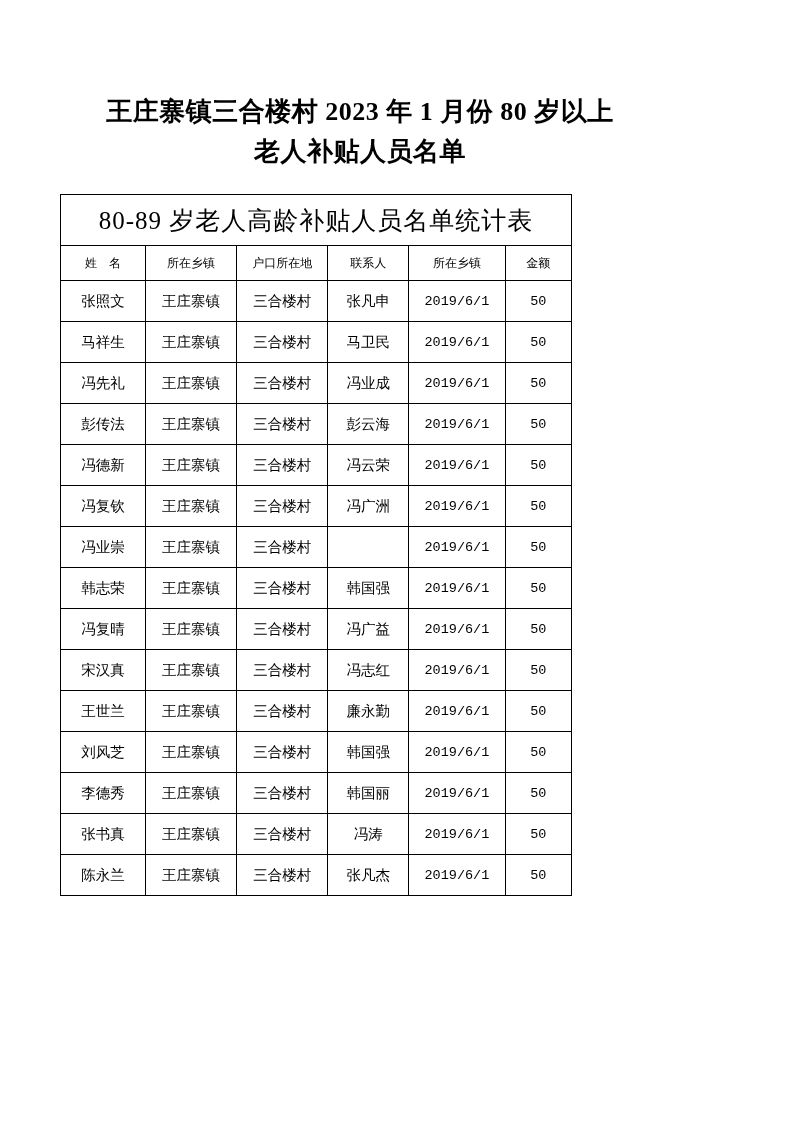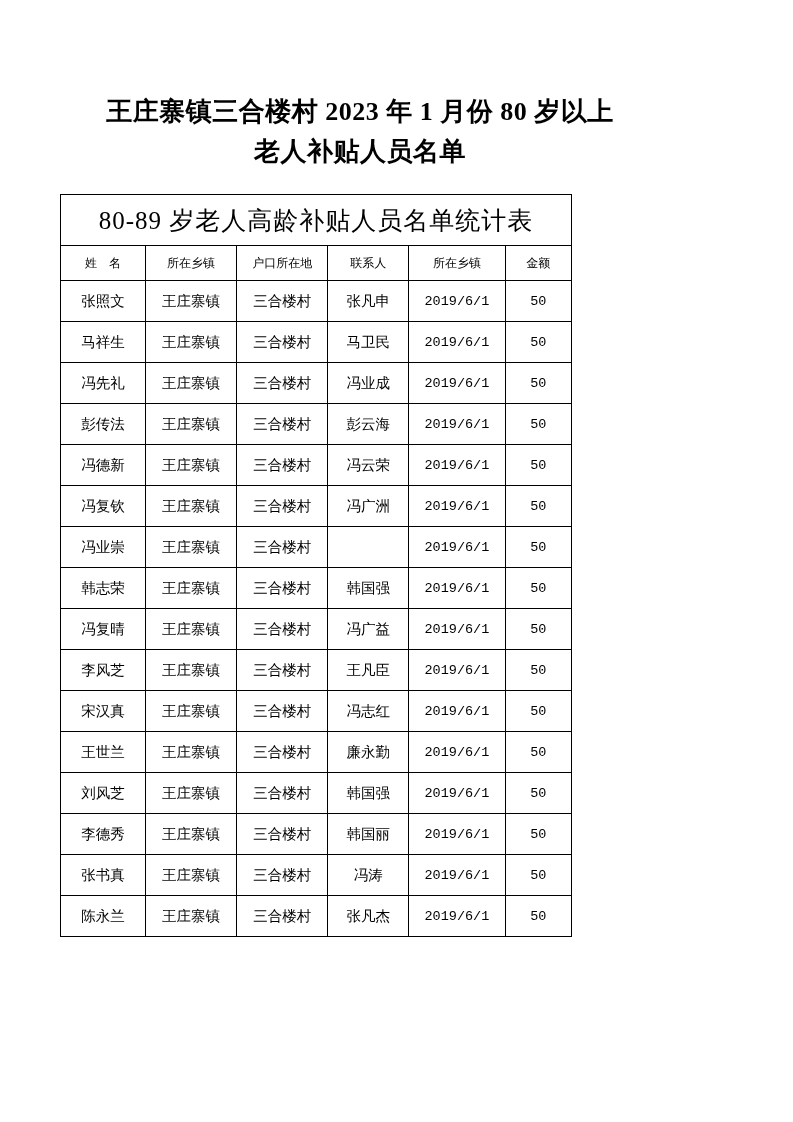--- a/index.html
+++ b/index.html
@@ -173,28 +173,20 @@
         </tr>
         <tr>
           <td class="body-cell">冯复晴</td>
           <td class="body-cell">王庄寨镇</td>
           <td class="body-cell">三合楼村</td>
           <td class="body-cell">冯广益</td>
           <td class="body-cell num-cell">2019/6/1</td>
           <td class="body-cell num-cell">50</td>
         </tr>
         <tr>
-          <td class="body-cell">李风芝</td>
-          <td class="body-cell">王庄寨镇</td>
-          <td class="body-cell">三合楼村</td>
-          <td class="body-cell">王凡臣</td>
-          <td class="body-cell num-cell">2019/6/1</td>
-          <td class="body-cell num-cell">50</td>
-        </tr>
-        <tr>
           <td class="body-cell">宋汉真</td>
           <td class="body-cell">王庄寨镇</td>
           <td class="body-cell">三合楼村</td>
           <td class="body-cell">冯志红</td>
           <td class="body-cell num-cell">2019/6/1</td>
           <td class="body-cell num-cell">50</td>
         </tr>
         <tr>
           <td class="body-cell">王世兰</td>
           <td class="body-cell">王庄寨镇</td>

